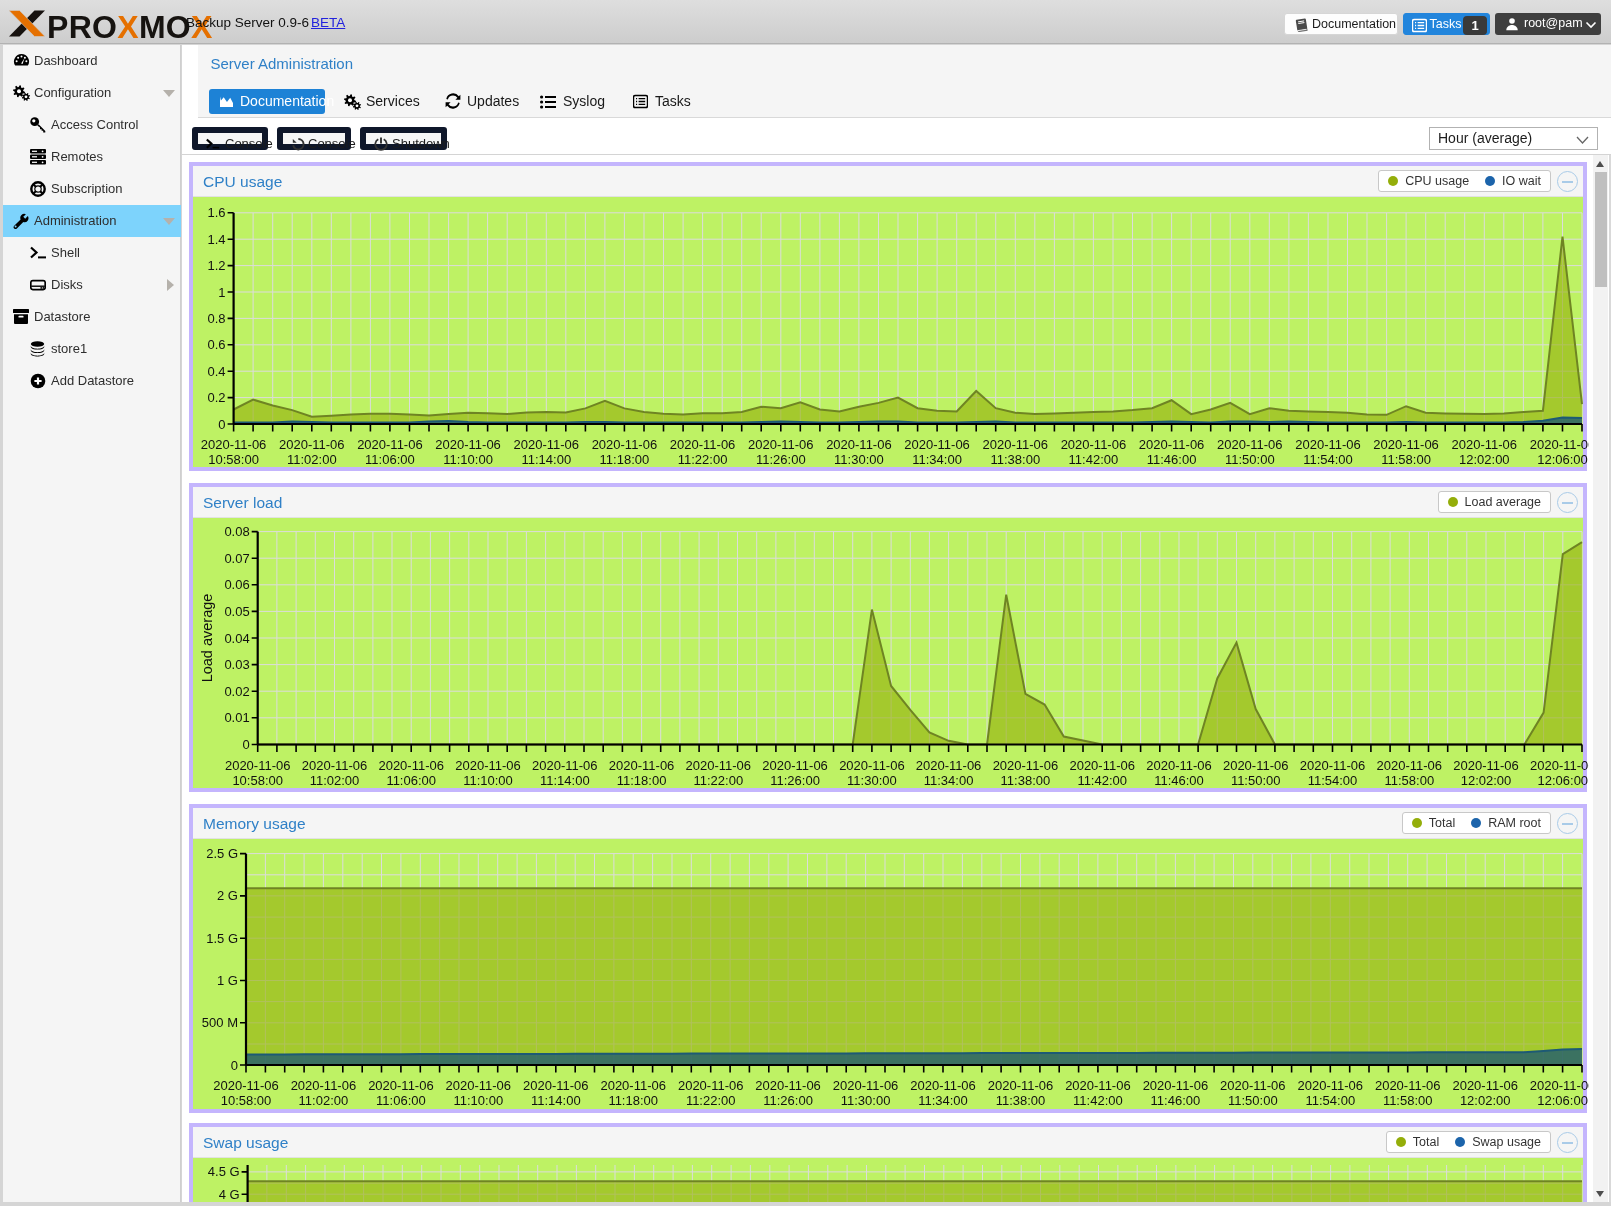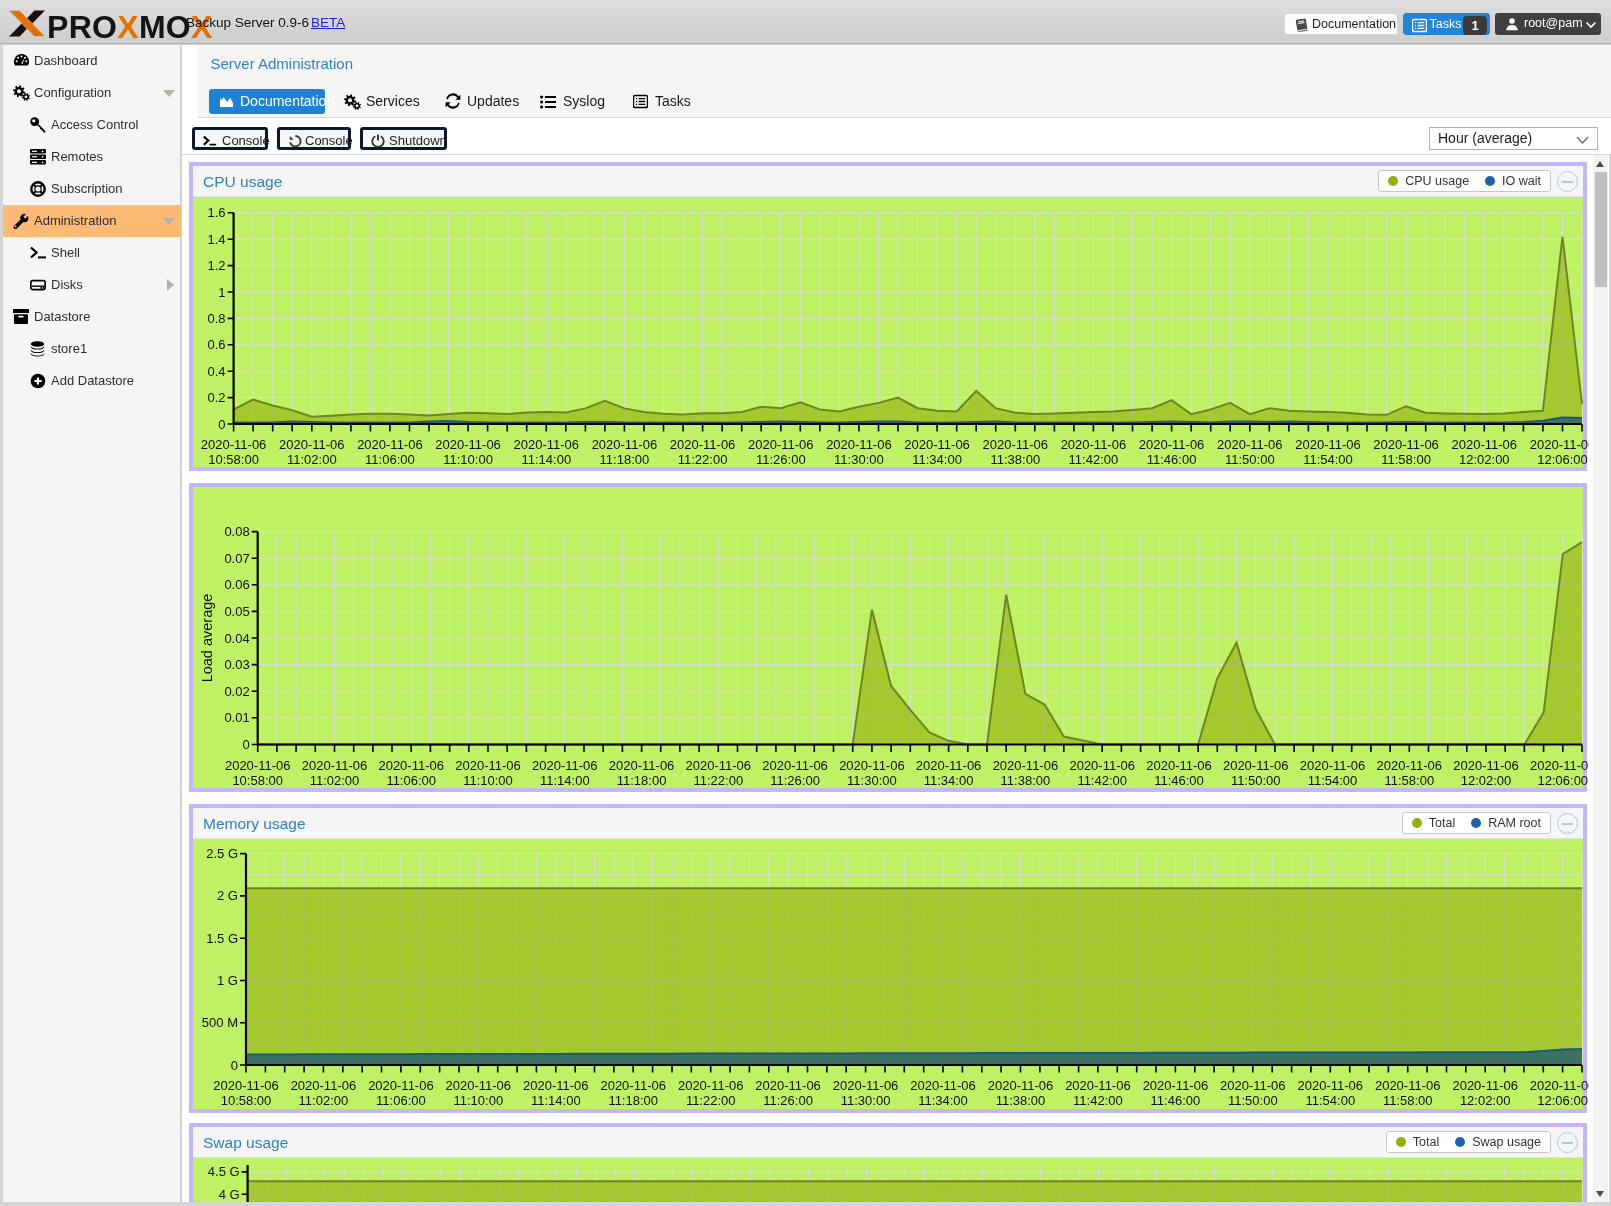--- a/index.html
+++ b/index.html
@@ -1,27 +1,27 @@
 <!DOCTYPE html>
 <html><head><meta charset="utf-8"><style>
 *{margin:0;padding:0;box-sizing:border-box}
 html,body{width:1611px;height:1206px;overflow:hidden;font-family:"Liberation Sans",sans-serif;background:#d5d5d5}
 #page{position:absolute;inset:0}
 #topbar{position:absolute;left:0;top:0;width:1611px;height:44px;background:linear-gradient(#dedede,#cdcdcd);border-bottom:1px solid #b2b2b2}
 #sidebar{position:absolute;left:3px;top:45px;width:178px;height:1157px;background:#f5f5f5;border-right:1px solid #cfcfcf}
 #main{position:absolute;left:182px;top:45px;width:1429px;height:1157px;background:#fff}
 .navrow{position:absolute;left:0;width:178px;height:32px;font-size:13px;color:#2e2e2e;line-height:32px}
-.navrow.sel{background:#fdba74}
+.navrow.sel{background:#7dd3fc}
 .caret{position:absolute;top:13px;width:0;height:0}
 #mainhead{position:absolute;left:16px;top:0;width:1429px;height:73px;background:#f5f5f5;border-bottom:1px solid #d9d9d9}
 .mtitle{position:absolute;left:12.5px;top:9.5px;font-size:15px;color:#2f80c7}
 .tab{position:absolute;top:43.5px;height:25px;border-radius:3px;font-size:14px;line-height:25px;color:#191919}
 .tab.active{background:#1d82d6;color:#fff}
 #toolbar{position:absolute;left:0;top:74px;width:1429px;height:36px;background:#fff;border-bottom:1px solid #d4d4d4}
-.tbtn{position:absolute;top:8px;height:23px;background:#f6f6f6;border:3px solid #0f172a;border-radius:3px;font-size:13px;color:#1c1c1c;line-height:21px}
+.tbtn{position:absolute;top:8px;height:23px;background:#f6f6f6;border:6px solid #0f172a;border-radius:3px;font-size:13px;color:#1c1c1c;line-height:21px}
 #combo{position:absolute;top:8px;left:1247px;width:169px;height:23px;background:#fff;border:1px solid #b2b2b2;font-size:14px;color:#1c1c1c;line-height:21px;padding-left:8px}
 #content{position:absolute;left:0;top:110px;width:1429px;height:1047px;background:#fff;overflow:hidden}
 .cpanel{position:absolute;background:#bef264;border:4px solid #c4b5fd}
 .chead{position:absolute;left:0;top:0;right:0;height:31px;background:#f5f5f5;border-bottom:1px solid #e2e2e2}
 .ctitle{position:absolute;left:10px;top:7px;font-size:15.5px;color:#2f80c7}
 .legend{position:absolute;right:32px;top:4px;height:22px;background:#fff;border:1px solid #c8c8c8;border-radius:3px;display:flex;align-items:center;padding:0 9px;font-size:12.5px;color:#333}
 .ldot{width:10px;height:10px;border-radius:50%;display:inline-block;margin-right:7px}
 .ltxt{margin-right:16px}
 .ltxt:last-child{margin-right:0}
 .ctool{position:absolute;right:5px;top:5px;width:21px;height:21px;border:1px solid #a9cbe8;border-radius:50%}
@@ -321,20 +321,30 @@
             <text x="1135.0" y="267.0" text-anchor="middle" font-size="13" fill="#111" font-family="Liberation Sans, sans-serif">11:54:00</text>
             <text x="1213.1" y="252.0" text-anchor="middle" font-size="13" fill="#111" font-family="Liberation Sans, sans-serif">2020-11-06</text>
             <text x="1213.1" y="267.0" text-anchor="middle" font-size="13" fill="#111" font-family="Liberation Sans, sans-serif">11:58:00</text>
             <text x="1291.3" y="252.0" text-anchor="middle" font-size="13" fill="#111" font-family="Liberation Sans, sans-serif">2020-11-06</text>
             <text x="1291.3" y="267.0" text-anchor="middle" font-size="13" fill="#111" font-family="Liberation Sans, sans-serif">12:02:00</text>
             <text x="1369.5" y="252.0" text-anchor="middle" font-size="13" fill="#111" font-family="Liberation Sans, sans-serif">2020-11-06</text>
             <text x="1369.5" y="267.0" text-anchor="middle" font-size="13" fill="#111" font-family="Liberation Sans, sans-serif">12:06:00</text>
           </svg>
         </div>
         <div class="cpanel" style="left:7px;top:328px;width:1398px;height:309px;">
+          <div class="chead">
+            <span class="ctitle">Server load</span>
+            <div class="legend">
+              <span class="ldot" style="background:#94ae0a"></span>
+              <span class="ltxt">Load average</span>
+            </div>
+            <div class="ctool">
+              <div class="cline"></div>
+            </div>
+          </div>
           <svg width="1396" height="276" viewBox="0 0 1396 276" style="position:absolute;left:0;top:31px">
             <path d="M83.9 13.6V226.5 M103.1 13.6V226.5 M122.3 13.6V226.5 M141.5 13.6V226.5 M160.7 13.6V226.5 M179.9 13.6V226.5 M199.0 13.6V226.5 M218.2 13.6V226.5 M237.4 13.6V226.5 M256.6 13.6V226.5 M275.8 13.6V226.5 M295.0 13.6V226.5 M314.2 13.6V226.5 M333.4 13.6V226.5 M352.6 13.6V226.5 M371.8 13.6V226.5 M391.0 13.6V226.5 M410.2 13.6V226.5 M429.4 13.6V226.5 M448.6 13.6V226.5 M467.7 13.6V226.5 M486.9 13.6V226.5 M506.1 13.6V226.5 M525.3 13.6V226.5 M544.5 13.6V226.5 M563.7 13.6V226.5 M582.9 13.6V226.5 M602.1 13.6V226.5 M621.3 13.6V226.5 M640.5 13.6V226.5 M659.7 13.6V226.5 M678.9 13.6V226.5 M698.1 13.6V226.5 M717.3 13.6V226.5 M736.4 13.6V226.5 M755.6 13.6V226.5 M774.8 13.6V226.5 M794.0 13.6V226.5 M813.2 13.6V226.5 M832.4 13.6V226.5 M851.6 13.6V226.5 M870.8 13.6V226.5 M890.0 13.6V226.5 M909.2 13.6V226.5 M928.4 13.6V226.5 M947.6 13.6V226.5 M966.8 13.6V226.5 M986.0 13.6V226.5 M1005.1 13.6V226.5 M1024.3 13.6V226.5 M1043.5 13.6V226.5 M1062.7 13.6V226.5 M1081.9 13.6V226.5 M1101.1 13.6V226.5 M1120.3 13.6V226.5 M1139.5 13.6V226.5 M1158.7 13.6V226.5 M1177.9 13.6V226.5 M1197.1 13.6V226.5 M1216.3 13.6V226.5 M1235.5 13.6V226.5 M1254.7 13.6V226.5 M1273.8 13.6V226.5 M1293.0 13.6V226.5 M1312.2 13.6V226.5 M1331.4 13.6V226.5 M1350.6 13.6V226.5 M1369.8 13.6V226.5 M1389.0 13.6V226.5 M64.7 13.6H1389.0 M64.7 40.2H1389.0 M64.7 66.8H1389.0 M64.7 93.4H1389.0 M64.7 120.0H1389.0 M64.7 146.6H1389.0 M64.7 173.2H1389.0 M64.7 199.8H1389.0" stroke="#dcdcdc" stroke-width="1" fill="none"></path>
             <polygon points="64.7,226.5 83.9,226.5 103.1,226.5 122.3,226.5 141.5,226.5 160.7,226.5 179.9,226.5 199.0,226.5 218.2,226.5 237.4,226.5 256.6,226.5 275.8,226.5 295.0,226.5 314.2,226.5 333.4,226.5 352.6,226.5 371.8,226.5 391.0,226.5 410.2,226.5 429.4,226.5 448.6,226.5 467.7,226.5 486.9,226.5 506.1,226.5 525.3,226.5 544.5,226.5 563.7,226.5 582.9,226.5 602.1,226.5 621.3,226.5 640.5,226.5 659.7,226.5 678.9,91.6 698.1,168.0 717.3,191.9 736.4,214.5 755.6,222.8 774.8,226.5 794.0,226.5 813.2,76.7 832.4,175.9 851.6,186.6 870.8,218.5 890.0,222.5 909.2,226.5 928.4,226.5 947.6,226.5 966.8,226.5 986.0,226.5 1005.1,226.5 1024.3,160.5 1043.5,124.6 1062.7,191.1 1081.9,226.5 1101.1,226.5 1120.3,226.5 1139.5,226.5 1158.7,226.5 1177.9,226.5 1197.1,226.5 1216.3,226.5 1235.5,226.5 1254.7,226.5 1273.8,226.5 1293.0,226.5 1312.2,226.5 1331.4,226.5 1350.6,194.6 1369.8,36.2 1389.0,24.2 1389.0,226.5 64.7,226.5" fill="rgba(148,174,10,0.608)"></polygon>
             <polyline points="64.7,226.5 83.9,226.5 103.1,226.5 122.3,226.5 141.5,226.5 160.7,226.5 179.9,226.5 199.0,226.5 218.2,226.5 237.4,226.5 256.6,226.5 275.8,226.5 295.0,226.5 314.2,226.5 333.4,226.5 352.6,226.5 371.8,226.5 391.0,226.5 410.2,226.5 429.4,226.5 448.6,226.5 467.7,226.5 486.9,226.5 506.1,226.5 525.3,226.5 544.5,226.5 563.7,226.5 582.9,226.5 602.1,226.5 621.3,226.5 640.5,226.5 659.7,226.5 678.9,91.6 698.1,168.0 717.3,191.9 736.4,214.5 755.6,222.8 774.8,226.5 794.0,226.5 813.2,76.7 832.4,175.9 851.6,186.6 870.8,218.5 890.0,222.5 909.2,226.5 928.4,226.5 947.6,226.5 966.8,226.5 986.0,226.5 1005.1,226.5 1024.3,160.5 1043.5,124.6 1062.7,191.1 1081.9,226.5 1101.1,226.5 1120.3,226.5 1139.5,226.5 1158.7,226.5 1177.9,226.5 1197.1,226.5 1216.3,226.5 1235.5,226.5 1254.7,226.5 1273.8,226.5 1293.0,226.5 1312.2,226.5 1331.4,226.5 1350.6,194.6 1369.8,36.2 1389.0,24.2" fill="none" stroke="#6f8423" stroke-width="2"></polyline>
             <path d="M64.7 13.6V226.5" stroke="#000000" stroke-width="2.2" fill="none"></path>
             <path d="M64.7 226.5H1389.0" stroke="#000000" stroke-width="2.2" fill="none"></path>
             <text x="56.7" y="18.1" text-anchor="end" font-size="13" fill="#111" font-family="Liberation Sans, sans-serif">0.08</text>
             <text x="56.7" y="44.7" text-anchor="end" font-size="13" fill="#111" font-family="Liberation Sans, sans-serif">0.07</text>
             <text x="56.7" y="71.3" text-anchor="end" font-size="13" fill="#111" font-family="Liberation Sans, sans-serif">0.06</text>
             <text x="56.7" y="97.9" text-anchor="end" font-size="13" fill="#111" font-family="Liberation Sans, sans-serif">0.05</text>

